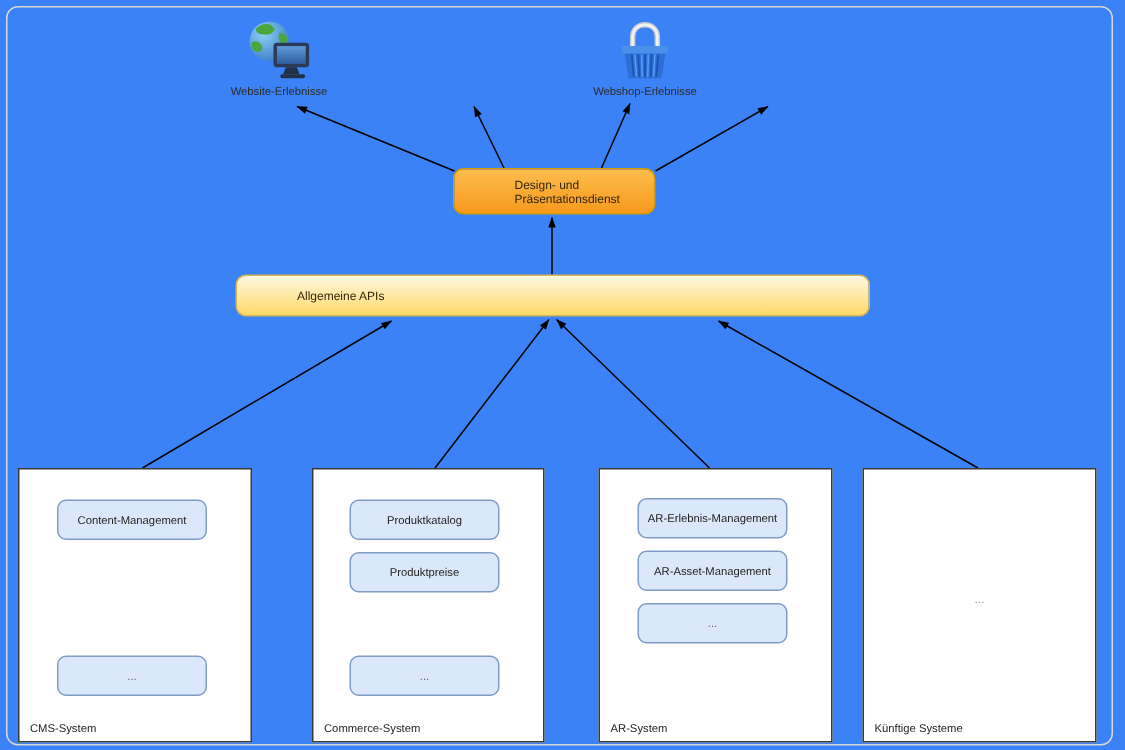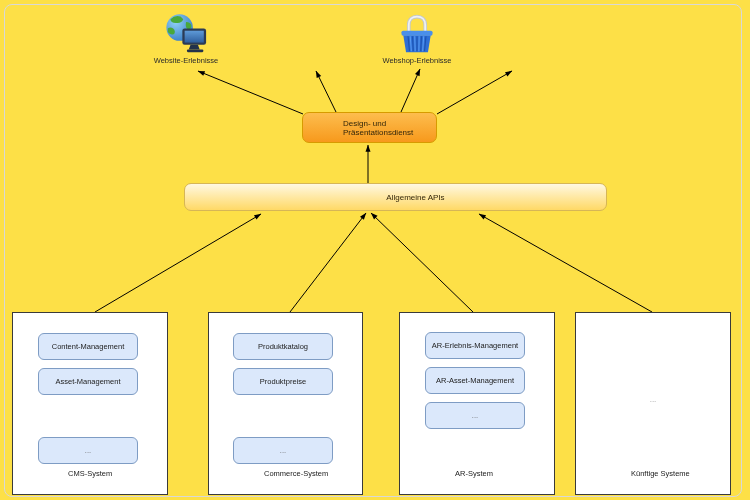--- a/index.html
+++ b/index.html
@@ -1,21 +1,21 @@
 <!DOCTYPE html>
 <html><head>
 <meta charset="utf-8">
 <style>
   html, body { margin: 0; padding: 0; background: #ffffff; }
   body { font-family: "Liberation Sans", sans-serif; }
   .canvas {
     position: relative;
     width: 750px;
     height: 500px;
-    background: #fde047;
+    background: #3b82f6;
     overflow: hidden;
   }
   .frame {
     position: absolute;
     left: 4px; top: 4px; right: 8px; bottom: 3px;
     border: 1px solid #d8d8d8;
     border-radius: 8px;
     pointer-events: none;
   }
   .arrows {
@@ -35,55 +35,52 @@
     margin-top: 2px;
     font-size: 7.5px;
     color: #2b2b2b;
     white-space: nowrap;
   }
   
   .node {
     position: absolute;
     display: flex;
     align-items: center;
-    justify-content: center;
     font-size: 8px;
     color: #33260a;
     box-sizing: border-box;
     border-radius: 7px;
     padding-left: 40px;
   }
   .design-box {
     left: 302px; top: 112px; width: 135px; height: 31px;
     background: linear-gradient(#fdbd4e, #f7991c);
     border: 1px solid #d79b00;
   }
   .api-box {
     left: 157px; top: 183px; width: 423px; height: 28px;
     background: linear-gradient(#fff8e1, #ffd966);
     border: 1px solid #d6b656;
-    margin-left: 27px;
   }
   
   .system {
     position: absolute;
     top: 312px;
     width: 156px;
     height: 183px;
     background: #ffffff;
     border: 1px solid #3a3a3a;
     box-sizing: border-box;
   }
   .system-label {
     position: absolute;
-    left: 7px; bottom: 16px;
+    left: 7px; bottom: 4px;
     font-size: 7.5px;
     color: #222222;
     white-space: nowrap;
-    margin-left: 48px;
   }
   .module {
     position: absolute;
     left: 25px;
     width: 100px;
     height: 27px;
     box-sizing: border-box;
     background: #dbe8fb;
     border: 1px solid #7e9cc4;
     border-radius: 6px;
@@ -152,21 +149,21 @@
         <rect x="22" y="18" width="26" height="18" rx="2.5" fill="#2b3b55"></rect>
         <rect x="24.5" y="20.5" width="21" height="13" fill="url(#gScreen)"></rect>
         <path d="M31,36 l8,0 2,5 -12,0 z" fill="#22314a"></path>
         <rect x="27" y="41" width="18" height="3" rx="1.2" fill="#22314a"></rect>
       </svg>
     </div>
     <div class="exp-label">Website-Erlebnisse</div>
   </div>
 
 
-  <div class="exp" style="left:365px">
+  <div class="exp" style="left:378px">
     <div class="exp-icon">
       <svg width="46" height="42" viewBox="0 0 48 46">
         <path d="M15,22 v-8 c0,-6 4,-9 9,-9 c5,0 9,3 9,9 v8" stroke="#c3c8ce" stroke-width="4" fill="none"></path>
         <path d="M15,22 v-8 c0,-6 4,-9 9,-9 c5,0 9,3 9,9 v8" stroke="#eff1f3" stroke-width="2" fill="none"></path>
         <polygon points="9,25.5 39,25.5 36,44 12,44" fill="#2e6fd6"></polygon>
         <g stroke="#1d54b2" stroke-width="1.3">
           <line x1="14.2" y1="26.5" x2="15.8" y2="43"></line>
           <line x1="19.1" y1="26.5" x2="19.9" y2="43"></line>
           <line x1="24" y1="26.5" x2="24" y2="43"></line>
           <line x1="28.9" y1="26.5" x2="28.1" y2="43"></line>
@@ -188,21 +185,20 @@
   <div class="node design-box">
     <span>Design- und Präsentationsdienst</span>
   </div>
 
   <div class="node api-box">
     <span>Allgemeine APIs</span>
   </div>
 
   <div class="system" style="left:12px">
     <div class="module" style="top:20px">Content-Management</div>
-    <div class="module" style="top:55px">Asset-Management</div>
     <div class="module dots" style="top:124px">...</div>
     <div class="system-label">CMS-System</div>
   </div>
 
   <div class="system" style="left:208px;width:155px">
     <div class="module" style="left:24px;top:55px">Produktpreise</div>
     <div class="module" style="left:24px;top:20px">Produktkatalog</div>
     <div class="module dots" style="left:24px;top:124px">...</div>
     <div class="system-label">Commerce-System</div>
   </div>

